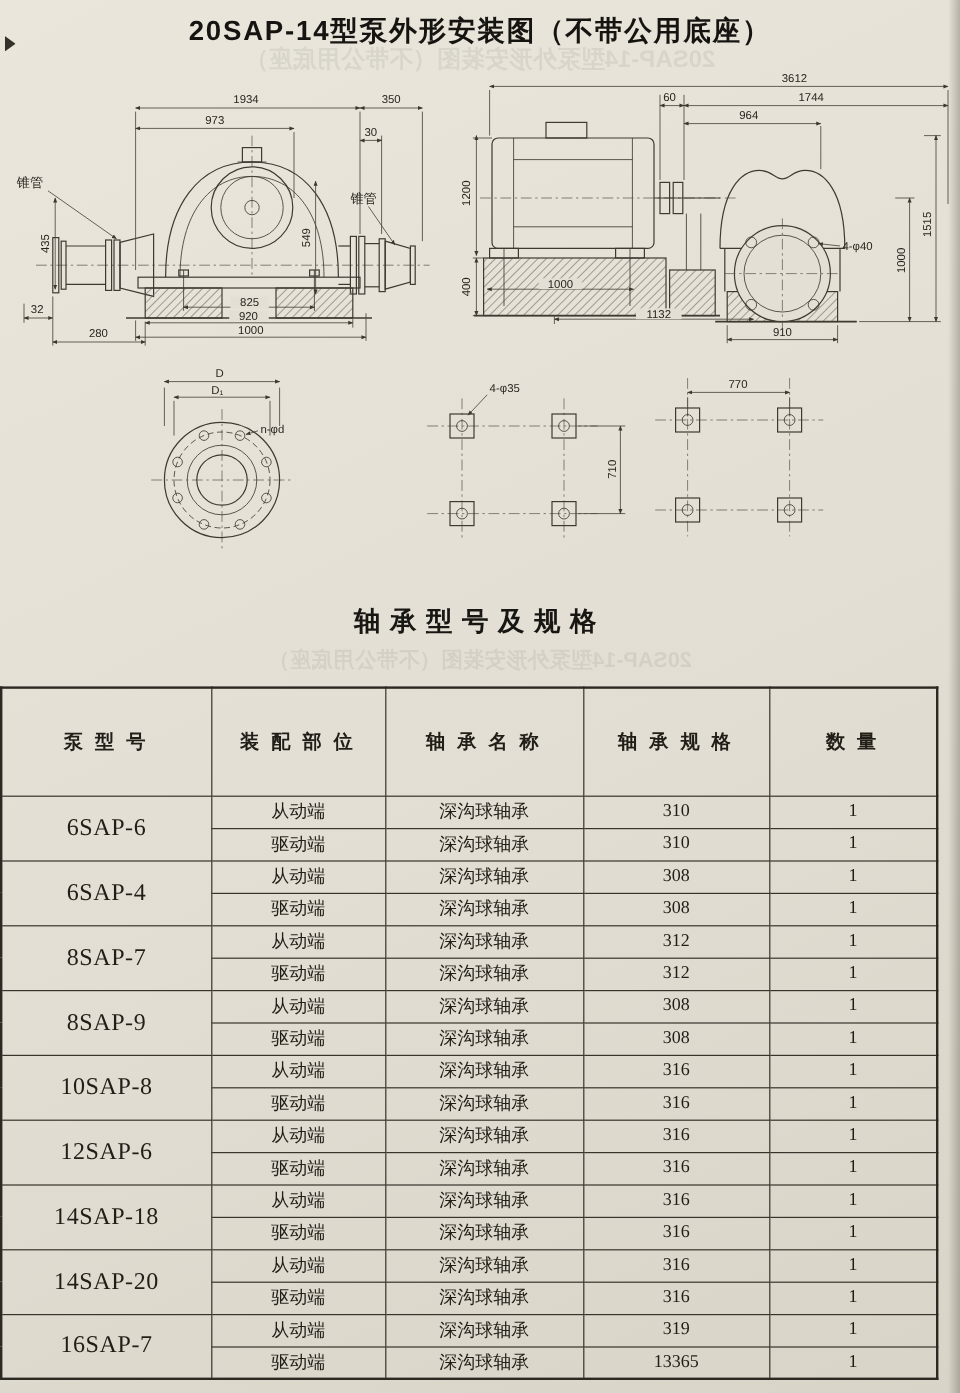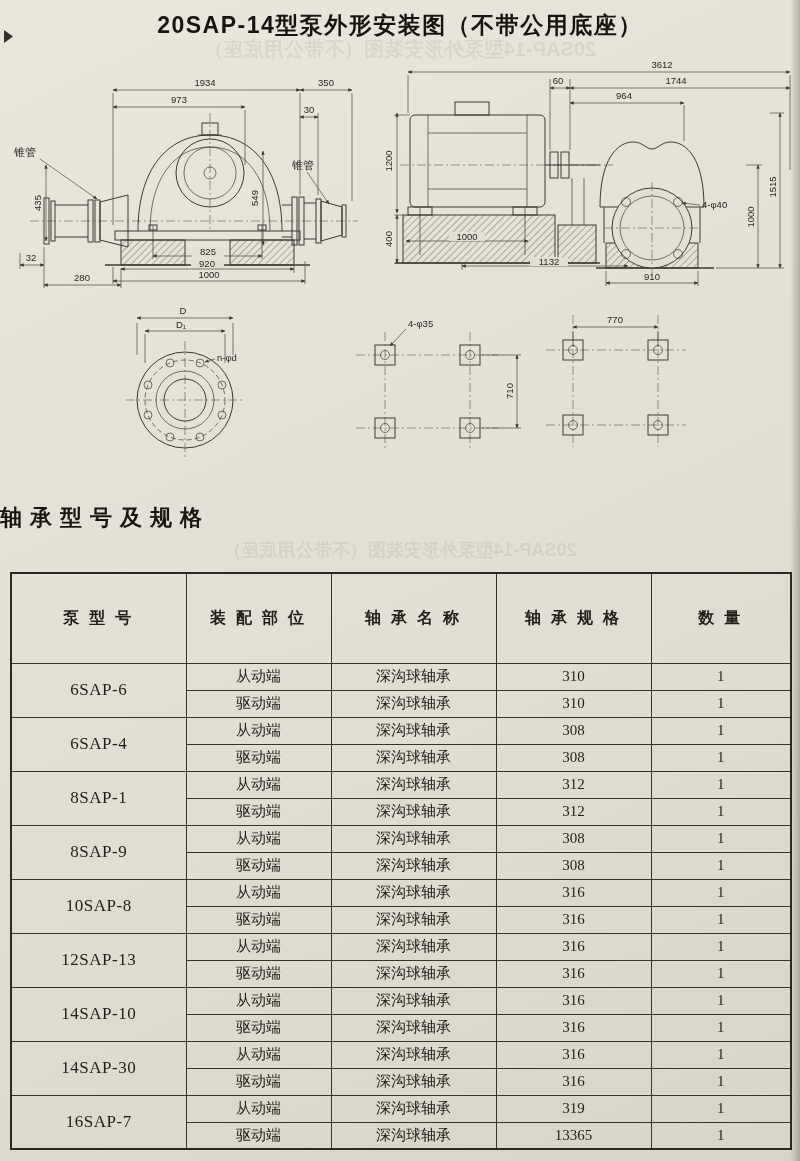--- a/index.html
+++ b/index.html
@@ -16,29 +16,29 @@
     background:#35322b; clip-path:polygon(0 0,100% 50%,0 100%); }
   .title { position:absolute; top:10px; left:0; width:100%; text-align:center;
     font-size:23px; font-weight:bold; letter-spacing:1.5px; color:#161411; }
   .ghost { position:absolute; left:0; width:100%; text-align:center;
     transform:scaleX(-1); opacity:.07; filter:blur(.6px);
     font-weight:bold; pointer-events:none; }
   .ghost-title { top:36px; font-size:20px; }
   .ghost-section { top:538px; font-size:18px; }
   .drawing { position:absolute; top:55px; left:0; }
   .section-title { position:absolute; top:503px; left:0; width:100%;
-    font-size:22px; font-weight:bold; letter-spacing:8px; color:#181613; }
-  .spec-table { position:absolute; top:572px; left:10px; width:780px;
+    text-align:center; font-size:22px; font-weight:bold; letter-spacing:8px; color:#181613; }
+  .spec-table { position:absolute; top:572px; left:0; width:780px;
     border-collapse:collapse; border:2px solid #2c2923;
     font-family:"Liberation Serif", serif; color:#211e18; table-layout:fixed; }
   .spec-table th { height:90px; font-size:16px; font-weight:bold;
     letter-spacing:3px; border:1px solid #38342c; text-align:center; }
   .spec-table td { height:27px; text-align:center; font-size:15px;
     border:1px solid #38342c; }
-  .spec-table td.model { font-size:17px; letter-spacing:.5px; }
+  .spec-table td.model { font-size:20px; letter-spacing:.5px; }
   
   svg text { font-family:"Liberation Sans", sans-serif; font-size:9.5px; fill:#292620; }
   svg text.cjk { font-size:11px; }
   .ln { fill:none; stroke:#3e3a32; stroke-width:1; }
   .lt { fill:none; stroke:#3e3a32; stroke-width:.7; }
   .dim { fill:none; stroke:#4a463d; stroke-width:.7; }
   .cl { fill:none; stroke:#5a564b; stroke-width:.6; stroke-dasharray:9 3 2 3; }
   .gl { fill:none; stroke:#3e3a32; stroke-width:1.3; }
   .hs { stroke:#3e3a32; stroke-width:1; }
   .pf { fill:#e3dfd4; stroke:#3e3a32; stroke-width:1; }
@@ -330,21 +330,21 @@
           <td>308</td>
           <td>1</td>
         </tr>
         <tr>
           <td>驱动端</td>
           <td>深沟球轴承</td>
           <td>308</td>
           <td>1</td>
         </tr>
         <tr>
-          <td rowspan="2" class="model">8SAP-1</td>
+          <td rowspan="2" class="model">8SAP-7</td>
           <td>从动端</td>
           <td>深沟球轴承</td>
           <td>312</td>
           <td>1</td>
         </tr>
         <tr>
           <td>驱动端</td>
           <td>深沟球轴承</td>
           <td>312</td>
           <td>1</td>
@@ -369,47 +369,47 @@
           <td>316</td>
           <td>1</td>
         </tr>
         <tr>
           <td>驱动端</td>
           <td>深沟球轴承</td>
           <td>316</td>
           <td>1</td>
         </tr>
         <tr>
-          <td rowspan="2" class="model">12SAP-13</td>
-          <td>从动端</td>
-          <td>深沟球轴承</td>
-          <td>316</td>
-          <td>1</td>
-        </tr>
-        <tr>
-          <td>驱动端</td>
-          <td>深沟球轴承</td>
-          <td>316</td>
-          <td>1</td>
-        </tr>
-        <tr>
-          <td rowspan="2" class="model">14SAP-10</td>
-          <td>从动端</td>
-          <td>深沟球轴承</td>
-          <td>316</td>
-          <td>1</td>
-        </tr>
-        <tr>
-          <td>驱动端</td>
-          <td>深沟球轴承</td>
-          <td>316</td>
-          <td>1</td>
-        </tr>
-        <tr>
-          <td rowspan="2" class="model">14SAP-30</td>
+          <td rowspan="2" class="model">12SAP-6</td>
+          <td>从动端</td>
+          <td>深沟球轴承</td>
+          <td>316</td>
+          <td>1</td>
+        </tr>
+        <tr>
+          <td>驱动端</td>
+          <td>深沟球轴承</td>
+          <td>316</td>
+          <td>1</td>
+        </tr>
+        <tr>
+          <td rowspan="2" class="model">14SAP-18</td>
+          <td>从动端</td>
+          <td>深沟球轴承</td>
+          <td>316</td>
+          <td>1</td>
+        </tr>
+        <tr>
+          <td>驱动端</td>
+          <td>深沟球轴承</td>
+          <td>316</td>
+          <td>1</td>
+        </tr>
+        <tr>
+          <td rowspan="2" class="model">14SAP-20</td>
           <td>从动端</td>
           <td>深沟球轴承</td>
           <td>316</td>
           <td>1</td>
         </tr>
         <tr>
           <td>驱动端</td>
           <td>深沟球轴承</td>
           <td>316</td>
           <td>1</td>

